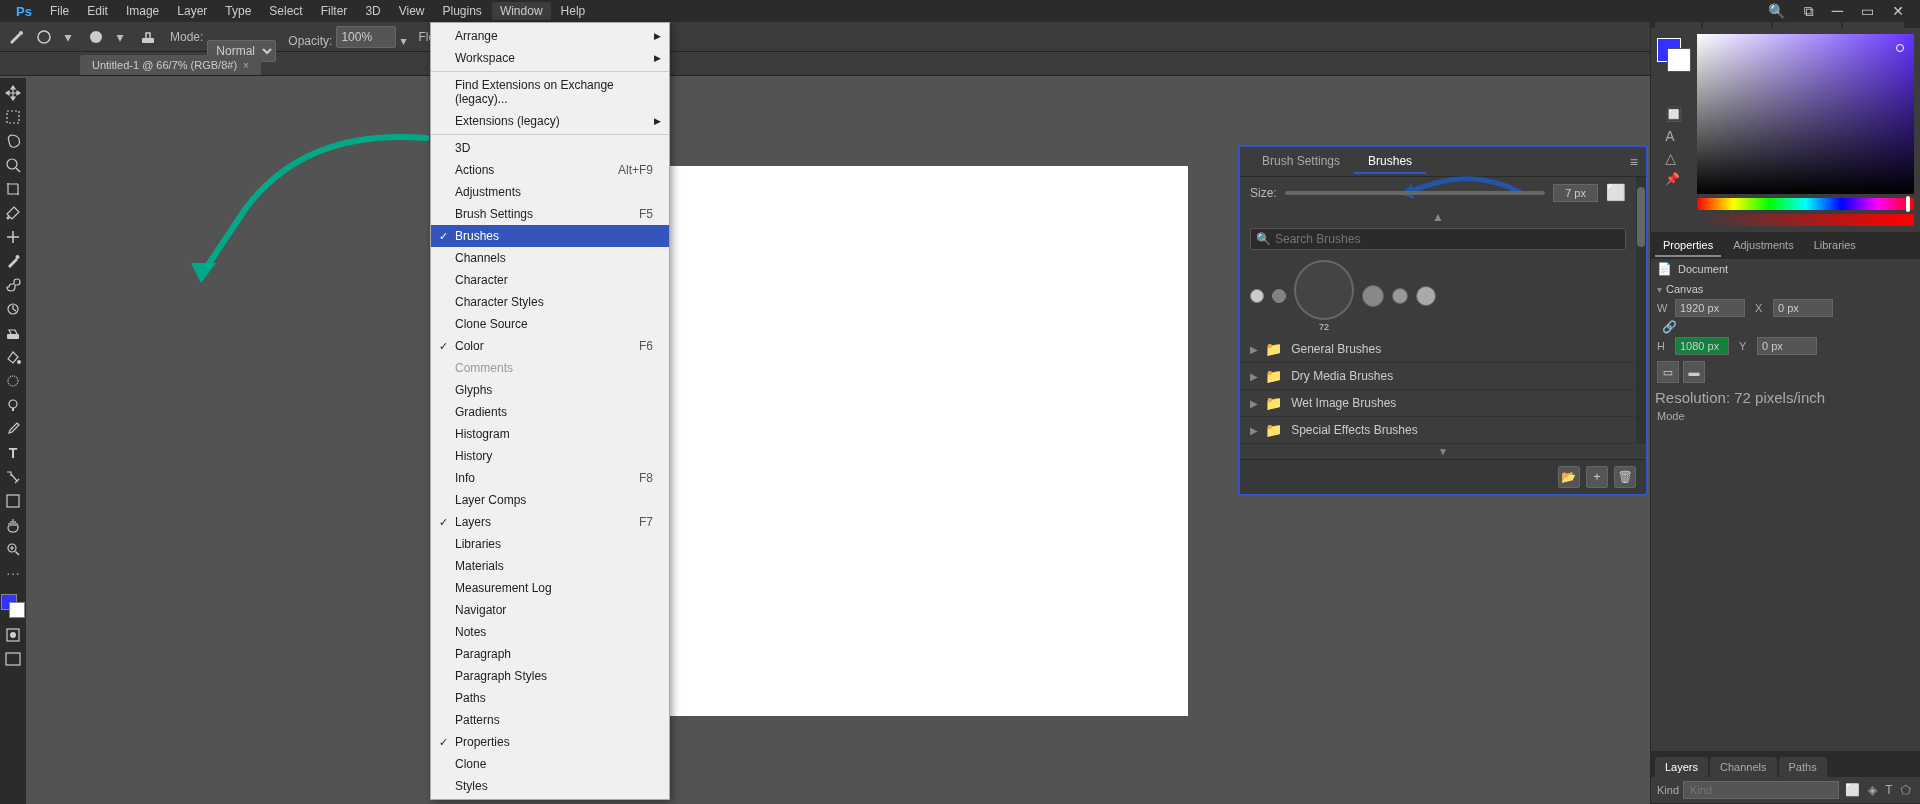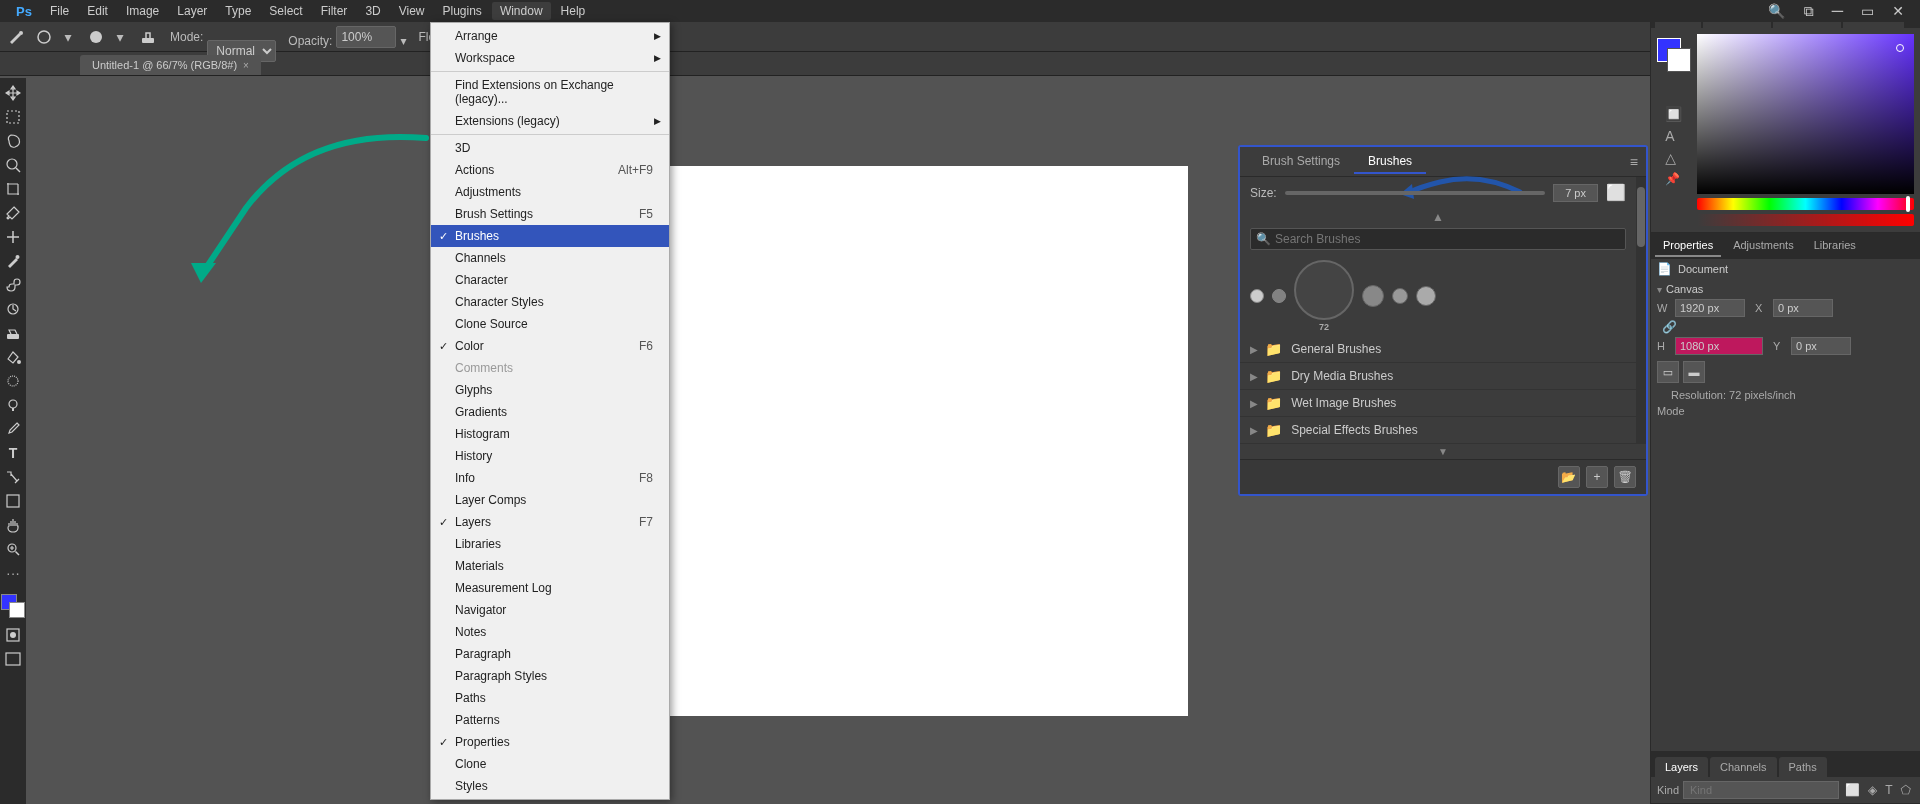--- a/index.html
+++ b/index.html
@@ -376,23 +376,23 @@
     .prop-section-title {
       color: #ccc;
       font-size: 11px;
       padding: 4px 6px 2px 6px;
       display: flex;
       align-items: center;
       gap: 4px;
     }
     .prop-section-arrow { color: #888; font-size: 10px; }
     .resolution-text {
-      font-size: 11px;
+      font-size: 15px;
       color: #aaa;
-      padding: 2px 20px;
+      padding: 2px 4px;
     }
     .mode-text {
       font-size: 11px;
       color: #aaa;
       padding: 2px 6px;
     }
     .layers-tabs-bar {
       display: flex;
       background: #2b2b2b;
       padding: 0 4px;
@@ -871,21 +871,21 @@
         <input type="text" value="0 px" style="background: rgb(85, 85, 85); border: 1px solid rgb(102, 102, 102); color: rgb(204, 204, 204); font-size: 11px; padding: 1px 4px; width: 60px; height: 18px;">
       </div>
 
       <div style="display:flex;align-items:center;">
         <div style="margin-left:6px;margin-right:4px;width:14px;display:flex;justify-content:center;">
           <span style="color:#aaa;font-size:12px;">🔗</span>
         </div>
       </div>
       <div style="display:flex;align-items:center;gap:4px;margin-top:3px;">
         <span style="color:#aaa;font-size:11px;width:14px;">H</span>
-        <input type="text" value="1080 px" style="background: #be185d; border: 1px solid rgb(102, 102, 102); color: rgb(204, 204, 204); font-size: 11px; padding: 1px 4px; width: 88px; height: 18px;">
+        <input type="text" value="1080 px" style="background: #15803d; border: 1px solid rgb(102, 102, 102); color: rgb(204, 204, 204); font-size: 11px; padding: 1px 4px; width: 54px; height: 18px;">
         <span style="color:#aaa;font-size:11px;width:14px;margin-left:6px;">Y</span>
         <input type="text" value="0 px" style="background: rgb(85, 85, 85); border: 1px solid rgb(102, 102, 102); color: rgb(204, 204, 204); font-size: 11px; padding: 1px 4px; width: 60px; height: 18px;">
       </div>
     </div>
 
     <div style="display:flex;align-items:center;gap:4px;padding:4px 6px;">
       <div style="width:22px;height:22px;background:#555;border:1px solid #666;display:flex;align-items:center;justify-content:center;cursor:pointer;font-size:11px;color:#ccc;">▭</div>
       <div style="width:22px;height:22px;background:#555;border:1px solid #666;display:flex;align-items:center;justify-content:center;cursor:pointer;font-size:11px;color:#ccc;">▬</div>
     </div>
 

